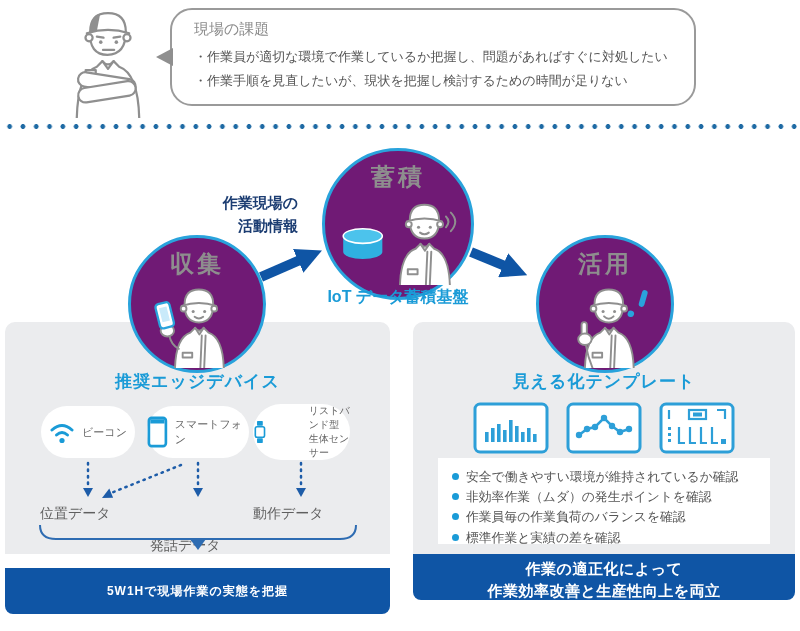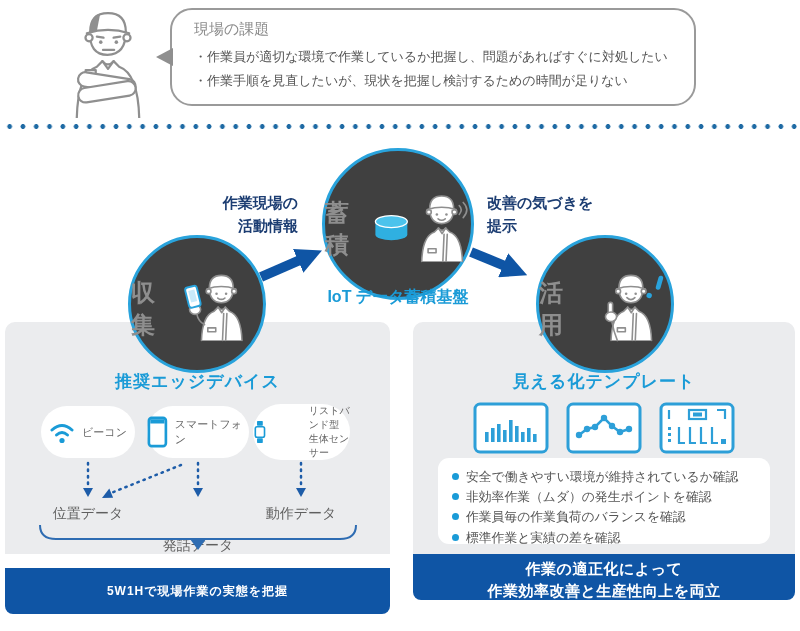--- a/index.html
+++ b/index.html
@@ -17,22 +17,22 @@
   .bubble-title{font-size:15px;color:#8a8a8a;margin-bottom:6px;}
   .bubble-line{font-size:13px;color:#555;line-height:1.85;}
 
   
   .dots-separator{position:absolute;left:0;top:120px;width:800px;height:13px;
     background-image:radial-gradient(circle,#1e6aa4 2.1px,transparent 2.7px);
     background-size:13.3px 13px;background-repeat:repeat-x;background-position:3px center;}
 
   
   .flow-arrows{position:absolute;left:0;top:0;z-index:1;pointer-events:none;}
-  .circle{position:absolute;background:#404040;border:3px solid #29a3dc;border-radius:50%;
-          box-sizing:border-box;z-index:2;display:flex;flex-direction:row;align-items:center;}
+  .circle{position:absolute;background:#701a75;border:3px solid #29a3dc;border-radius:50%;
+          box-sizing:border-box;z-index:2;display:flex;flex-direction:column;align-items:center;}
   .circle-store{left:322px;top:148px;width:152px;height:152px;}
   .circle-collect{left:128px;top:235px;width:138px;height:138px;}
   .circle-use{left:536px;top:235px;width:138px;height:138px;}
   .circle-label{font-size:24px;font-weight:bold;color:#8e8e8e;letter-spacing:3px;margin-top:10px;}
   .flow-label{position:absolute;font-size:15px;font-weight:bold;color:#1c3d72;line-height:1.5;z-index:2;}
   .flow-label-left{left:178px;top:192px;width:120px;text-align:right;}
   .flow-label-right{left:487px;top:192px;width:140px;text-align:left;}
   .platform-label{position:absolute;left:312px;top:287px;width:172px;text-align:center;
                   font-size:16px;font-weight:bold;color:#1a9bd7;z-index:2;}
 
@@ -43,34 +43,34 @@
   .panel-title{position:absolute;left:0;right:0;top:48px;text-align:center;
                font-size:17px;font-weight:bold;color:#1a9bd7;letter-spacing:1px;}
   .pill{position:absolute;background:#fff;border-radius:28px;display:flex;align-items:center;
         justify-content:center;gap:7px;box-sizing:border-box;}
   .pill-1{left:36px;top:84px;width:94px;height:52px;}
   .pill-2{left:142px;top:84px;width:102px;height:52px;}
   .pill-3{left:248px;top:82px;width:97px;height:56px;gap:6px;}
   .pill-text{font-size:11px;color:#666;}
   .pill-text-2line{font-size:10px;color:#666;line-height:1.4;margin-left:36px;}
   .dotted-arrows{position:absolute;left:0;top:138px;}
-  .data-label{position:absolute;top:183px;width:96px;text-align:center;font-size:14px;color:#5f5f5f;}
+  .data-label{position:absolute;top:183px;width:96px;font-size:14px;color:#5f5f5f;}
   .data-label-1{left:35px;}
   .data-label-2{left:145px;margin-top:32px;}
   .data-label-3{left:248px;}
   .brace{position:absolute;left:33px;top:203px;}
 
   .footer-bar{position:absolute;top:554px;height:46px;background:#0f55a5;border-radius:0 0 8px 8px;
               color:#fff;font-weight:bold;text-align:center;box-sizing:border-box;z-index:1;}
   .footer-left{left:5px;width:385px;font-size:12px;line-height:46px;letter-spacing:1px;margin-top:14px;}
   .footer-right{left:413px;width:382px;font-size:15px;line-height:1.45;padding-top:4px;letter-spacing:0.5px;}
 
   .chart-icons{position:absolute;left:0;right:0;top:80px;display:flex;justify-content:center;gap:17px;}
   .bullets-box{position:absolute;left:25px;top:136px;width:332px;height:86px;background:#fff;
-               box-sizing:border-box;padding:9px 12px;border-radius:11px;}
+               box-sizing:border-box;padding:9px 12px;}
   .bullet-row{display:flex;align-items:flex-start;font-size:12.8px;color:#555;line-height:1.58;}
   .bullet-dot{width:7px;height:7px;border-radius:50%;background:#1a9bd7;flex-shrink:0;
               margin:6px 7px 0 2px;}
 </style>
 </head>
 <body>
 
 <div class="stage">
 
   <svg class="top-worker" width="112" height="116" viewBox="0 0 100 104">
@@ -109,24 +109,20 @@
         <path d="M0 0 L2.6 1.3 L0 2.6 Z" fill="#0f55a5"></path>
       </marker>
     </defs>
     <line x1="261" y1="277" x2="300" y2="260" stroke="#0f55a5" stroke-width="10" marker-end="url(#ah)"></line>
     <line x1="471" y1="252" x2="505" y2="266" stroke="#0f55a5" stroke-width="10" marker-end="url(#ah)"></line>
   </svg>
 
   <div class="flow-label flow-label-left">
     <div>作業現場の</div>
     <div>活動情報</div>
-  </div>
-  <div class="flow-label flow-label-right">
-    <div>改善の気づきを</div>
-    <div>提示</div>
   </div>
 
   <div class="circle circle-collect">
     <div class="circle-label">収集</div>
     <svg width="106" height="88" viewBox="0 0 110 92">
       <g fill="none" stroke="#8f8f8f" stroke-width="2" stroke-linecap="round" stroke-linejoin="round">
         <path d="M32 92 Q33 60 48 55 L53 50 Q57.5 56 62 50 L67 55 Q82 60 83 92" fill="#fff"></path>
         <path d="M53 50 L57.5 57 L62 50"></path>
         <path d="M60 58 L58.5 92"></path>
           <path d="M64 58 L62.5 92"></path>

